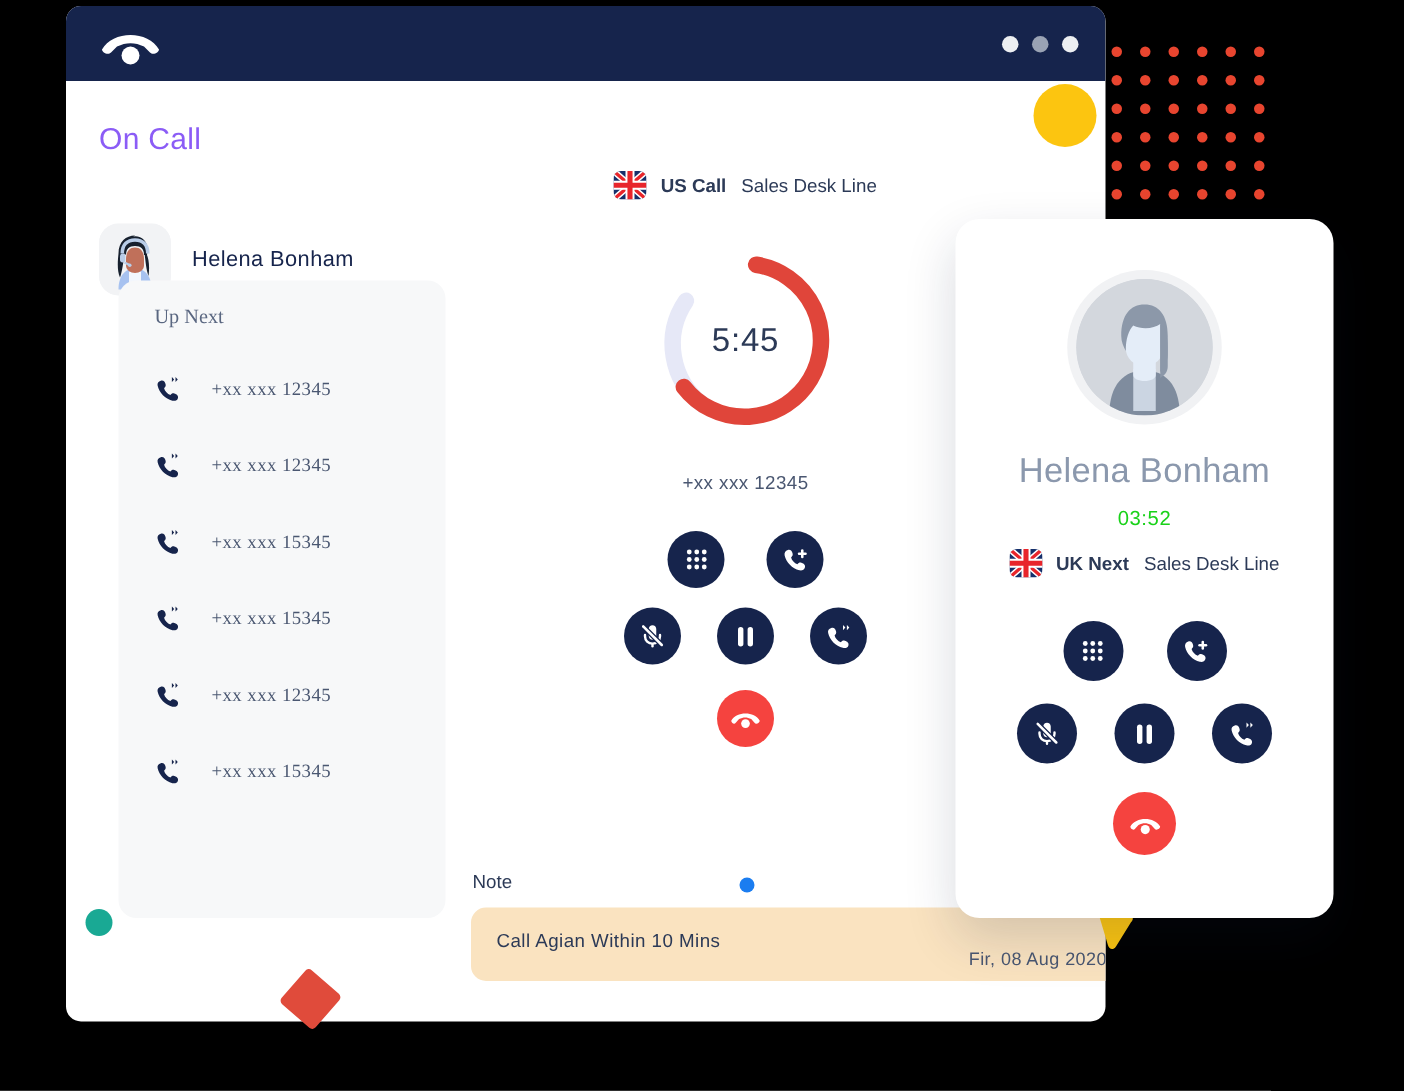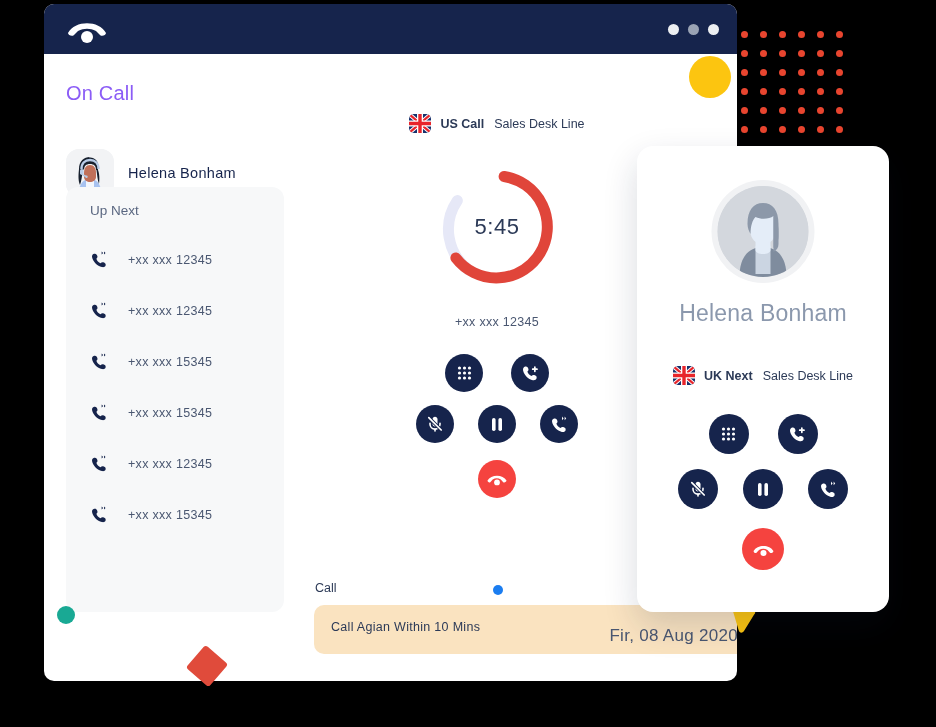--- a/index.html
+++ b/index.html
@@ -118,24 +118,25 @@
   }
   .agent-name {
     font-size: 14.5px;
     color: #16244C;
     letter-spacing: .3px;
   }
 
   
   .upnext {
     position: absolute;
-    left: 22px; top: 183px;
+    left: 35px; top: 183px;
     width: 218px; height: 425px;
     background: #F7F8F9;
     border-radius: 12px;
+    font-family: Liberation Serif, serif;
   }
   .upnext-title {
     position: absolute;
     left: 24px; top: 16px;
     font-size: 13.5px;
     color: #5A6781;
   }
   .call-list {
     position: absolute;
     left: 0; top: 47px;
@@ -237,21 +238,21 @@
   .note-text {
     position: absolute;
     left: 17px; top: 15px;
     font-size: 12.5px;
     color: #2C3A57;
     letter-spacing: .3px;
   }
   .note-date {
     position: absolute;
     right: 26px; bottom: 8px;
-    font-size: 17px;
+    font-size: 12px;
     color: #4A5771;
     letter-spacing: .3px;
   }
 
   
   .float-card {
     position: absolute;
     left: 637px; top: 146px;
     width: 252px; height: 466px;
     background: #ffffff;
@@ -559,21 +560,21 @@
               <svg width="22" height="14" viewBox="0 0 22 14">
                 <path d="M1.5 8.5 C5 2, 17 2, 20.5 8.5 C20.5 10, 18 11.2, 17 9.9 L14.8 7.4 C12 6, 9.5 6, 6.7 7.4 L4.5 9.9 C3.5 11.2, 1.5 10, 1.5 8.5 Z" fill="#ffffff"></path>
                 <circle cx="11" cy="10.4" r="2.9" fill="#ffffff"></circle>
               </svg>
             </span>
           </button>
         </div>
       </div>
     </div>
 
-    <div class="note-label">Call</div>
+    <div class="note-label">Note</div>
     <div class="note-bluedot"></div>
     <div class="note-card">
       <div class="note-text">Call Agian Within 10 Mins</div>
       <div class="note-date">Fir, 08 Aug 2020</div>
     </div>
   </div>
 
   <div class="deco-yellow-circle"></div>
   <div class="deco-red-diamond"></div>
   <div class="deco-teal-dot"></div>
@@ -591,20 +592,21 @@
           <path d="M22 91 C22 70, 32 61, 45.5 61 C59 61, 69 70, 69 91 Z" fill="#7F8C9E"></path>
           <path d="M38 88 L38 60 L53 60 L53 88 Z" fill="#E4EDF8" opacity=".75"></path>
           <path d="M38 52 L53 52 L53 64 C53 66.5, 49.5 68, 45.5 68 C41.5 68, 38 66.5, 38 64 Z" fill="#E4EDF8"></path>
           <path d="M33 36 C33 26, 38 21, 45.5 21 C53 21, 58 26, 58 36 L58 46 C58 53, 52.5 58, 45.5 58 C38.5 58, 33 53, 33 46 Z" fill="#E4EDF8"></path>
           <path d="M30 38 C30 24, 36 17, 45.5 17 C55 17, 61 24, 61 38 L61 50 C61 56, 58 60, 56 62 L56 30 C52 33, 44 34, 38 31 C35 34, 33 40, 33 48 C31.5 45, 30 42, 30 38 Z" fill="#8C98A9"></path>
           <path d="M56 30 C59 32, 61 38, 61 46 L61 58 C61 62, 59 64, 56 66 Z" fill="#8C98A9"></path>
         </svg>
       </div>
     </div>
     <div class="fc-name">Helena Bonham</div>
+    <div class="fc-timer">03:52</div>
     <div class="fc-line">
       <div class="line-label">
         <span class="flag">
           <svg width="22" height="19" viewBox="0 0 22 19">
             <defs>
                 <clipPath id="fc2">
                   <rect width="22" height="19" rx="5"></rect>
                 </clipPath>
               </defs>
             <g clip-path="url(#fc2)">

